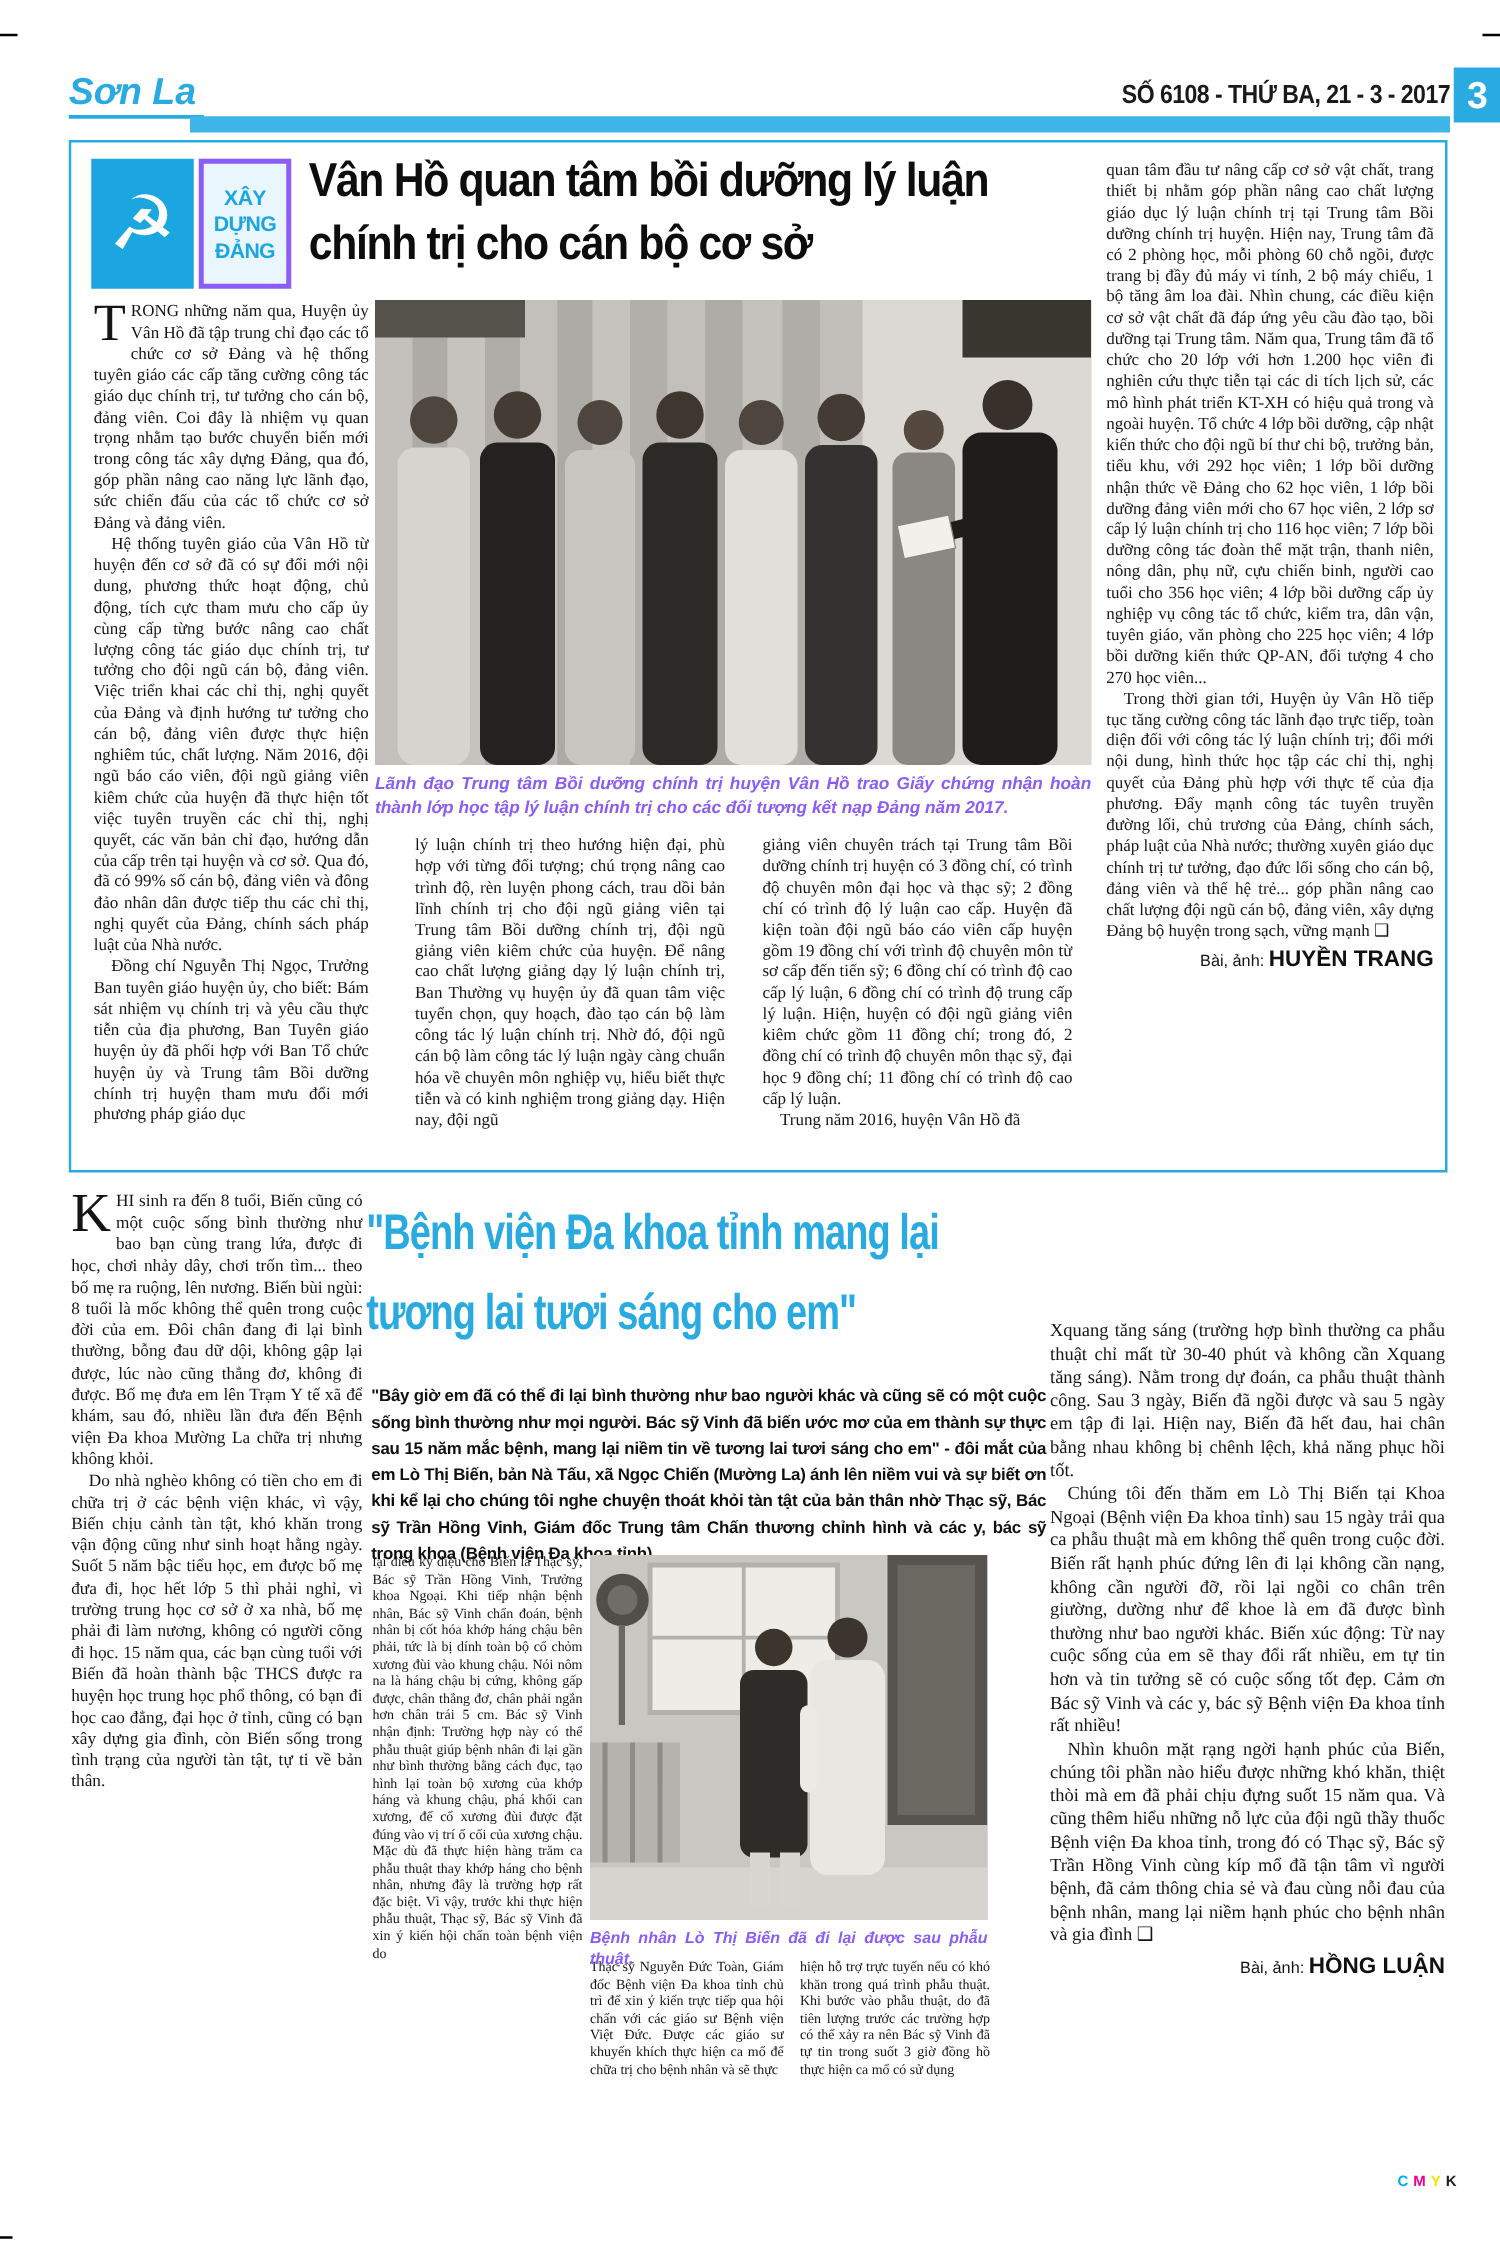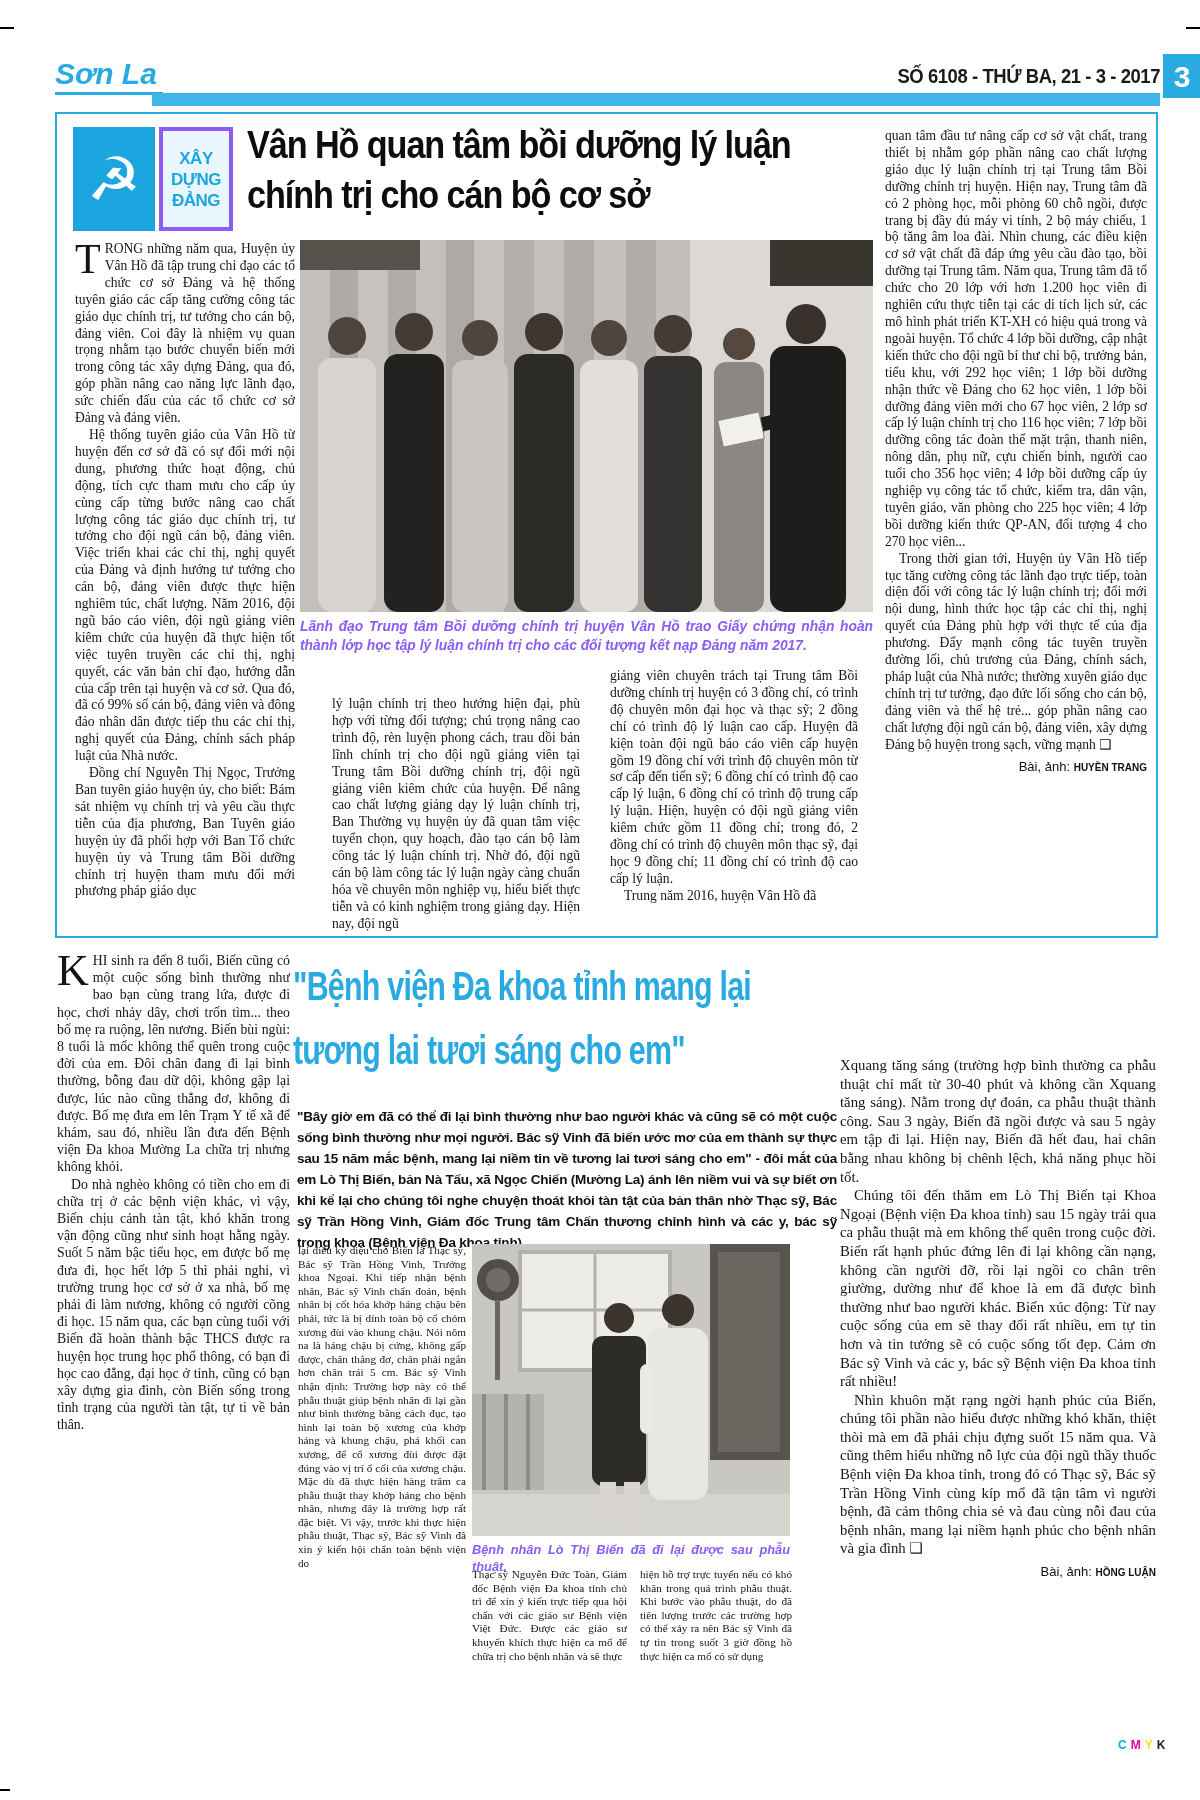--- a/index.html
+++ b/index.html
@@ -31,21 +31,21 @@
   .bodytext p.first{text-indent:0;}
   .a1t{font-size:13.6px;line-height:16.9px;}
   .a2left{font-size:13.8px;line-height:17.2px;}
   .a2narrow{font-size:11.2px;line-height:13.6px;}
   .a2d{font-size:14.8px;line-height:18.6px;}
   .dropcap{float:left;font-size:42px;line-height:33px;padding:2px 4px 0 0;font-family:"Liberation Serif",serif;}
   .caption{font-family:"Liberation Sans",sans-serif;font-weight:bold;font-style:italic;color:#8b5cf6;text-align:justify;}
   .cap1{font-size:13.8px;line-height:19px;}
   .cap2{font-size:12.8px;line-height:17px;}
   .byline{text-align:right;font-family:"Liberation Sans",sans-serif;font-size:13px;margin-top:5px;color:#111;}
-  .byline b{font-size:10px;text-align:right;}
+  .byline b{font-size:18px;text-align:right;}
   
   .headline2{left:293px;top:954px;width:700px;font-family:"Liberation Sans",sans-serif;font-weight:bold;
              font-size:40px;line-height:64px;color:#29abe2;letter-spacing:-1px;
              transform:scaleX(0.76);transform-origin:0 0;}
   .lede{left:297px;top:1106px;width:540px;font-family:"Liberation Sans",sans-serif;font-weight:bold;
         font-size:13.5px;line-height:21px;color:#101010;text-align:justify;letter-spacing:-0.2px;}
   .photo{background:#b9b6b1;overflow:hidden;}
   
   .cmyk{left:1118px;top:1738px;font-family:"Liberation Sans",sans-serif;font-weight:bold;font-size:12px;letter-spacing:4px;}
   .cmyk .c{color:#00aeef;} .cmyk .m{color:#ec008c;} .cmyk .y{color:#f5e400;} .cmyk .k{color:#231f20;}
@@ -121,21 +121,21 @@
       <circle cx="439" cy="104" r="16" fill="#55493f"></circle>
         <rect x="414" y="122" width="50" height="250" rx="12" fill="#8b8883"></rect>
       <circle cx="506" cy="84" r="20" fill="#38302a"></circle>
         <rect x="470" y="106" width="76" height="266" rx="15" fill="#1f1d1b"></rect>
       <rect x="442" y="176" width="52" height="14" rx="7" fill="#1f1d1b" transform="rotate(-14 468 183)"></rect>
       <rect x="420" y="176" width="42" height="27" fill="#f2f0ea" stroke="#8a8781" transform="rotate(-12 441 189)"></rect>
     </svg>
   </div>
   <div class="abs caption cap1" style="left:300px;top:617px;width:573px;">Lãnh đạo Trung tâm Bồi dưỡng chính trị huyện Vân Hồ trao Giấy chứng nhận hoàn thành lớp học tập lý luận chính trị cho các đối tượng kết nạp Đảng năm 2017.</div>
 
-  <div class="abs bodytext a1t" style="left:332px;top:668px;width:248px;height:266px;margin-top:28px;">
+  <div class="abs bodytext a1t" style="left:332px;top:668px;width:248px;height:266px;">
     <p class="first">lý luận chính trị theo hướng hiện đại, phù hợp với từng đối tượng; chú trọng nâng cao trình độ, rèn luyện phong cách, trau dồi bản lĩnh chính trị cho đội ngũ giảng viên tại Trung tâm Bồi dưỡng chính trị, đội ngũ giảng viên kiêm chức của huyện. Để nâng cao chất lượng giảng dạy lý luận chính trị, Ban Thường vụ huyện ủy đã quan tâm việc tuyển chọn, quy hoạch, đào tạo cán bộ làm công tác lý luận chính trị. Nhờ đó, đội ngũ cán bộ làm công tác lý luận ngày càng chuẩn hóa về chuyên môn nghiệp vụ, hiểu biết thực tiễn và có kinh nghiệm trong giảng dạy. Hiện nay, đội ngũ</p>
   </div>
   <div class="abs bodytext a1t" style="left:610px;top:668px;width:248px;height:266px;">
     <p class="first">giảng viên chuyên trách tại Trung tâm Bồi dưỡng chính trị huyện có 3 đồng chí, có trình độ chuyên môn đại học và thạc sỹ; 2 đồng chí có trình độ lý luận cao cấp. Huyện đã kiện toàn đội ngũ báo cáo viên cấp huyện gồm 19 đồng chí với trình độ chuyên môn từ sơ cấp đến tiến sỹ; 6 đồng chí có trình độ cao cấp lý luận, 6 đồng chí có trình độ trung cấp lý luận. Hiện, huyện có đội ngũ giảng viên kiêm chức gồm 11 đồng chí; trong đó, 2 đồng chí có trình độ chuyên môn thạc sỹ, đại học 9 đồng chí; 11 đồng chí có trình độ cao cấp lý luận.</p>
     <p>Trung năm 2016, huyện Vân Hồ đã</p>
   </div>
   <div class="abs bodytext a1t" style="left:885px;top:128px;width:262px;height:800px;">
     <p class="first">quan tâm đầu tư nâng cấp cơ sở vật chất, trang thiết bị nhằm góp phần nâng cao chất lượng giáo dục lý luận chính trị tại Trung tâm Bồi dưỡng chính trị huyện. Hiện nay, Trung tâm đã có 2 phòng học, mỗi phòng 60 chỗ ngồi, được trang bị đầy đủ máy vi tính, 2 bộ máy chiếu, 1 bộ tăng âm loa đài. Nhìn chung, các điều kiện cơ sở vật chất đã đáp ứng yêu cầu đào tạo, bồi dưỡng tại Trung tâm. Năm qua, Trung tâm đã tổ chức cho 20 lớp với hơn 1.200 học viên đi nghiên cứu thực tiễn tại các di tích lịch sử, các mô hình phát triển KT-XH có hiệu quả trong và ngoài huyện. Tổ chức 4 lớp bồi dưỡng, cập nhật kiến thức cho đội ngũ bí thư chi bộ, trưởng bản, tiểu khu, với 292 học viên; 1 lớp bồi dưỡng nhận thức về Đảng cho 62 học viên, 1 lớp bồi dưỡng đảng viên mới cho 67 học viên, 2 lớp sơ cấp lý luận chính trị cho 116 học viên; 7 lớp bồi dưỡng công tác đoàn thể mặt trận, thanh niên, nông dân, phụ nữ, cựu chiến binh, người cao tuổi cho 356 học viên; 4 lớp bồi dưỡng cấp ủy nghiệp vụ công tác tổ chức, kiểm tra, dân vận, tuyên giáo, văn phòng cho 225 học viên; 4 lớp bồi dưỡng kiến thức QP-AN, đối tượng 4 cho 270 học viên...</p>
     <p>Trong thời gian tới, Huyện ủy Vân Hồ tiếp tục tăng cường công tác lãnh đạo trực tiếp, toàn diện đối với công tác lý luận chính trị; đổi mới nội dung, hình thức học tập các chỉ thị, nghị quyết của Đảng phù hợp với thực tế của địa phương. Đẩy mạnh công tác tuyên truyền đường lối, chủ trương của Đảng, chính sách, pháp luật của Nhà nước; thường xuyên giáo dục chính trị tư tưởng, đạo đức lối sống cho cán bộ, đảng viên và thế hệ trẻ... góp phần nâng cao chất lượng đội ngũ cán bộ, đảng viên, xây dựng Đảng bộ huyện trong sạch, vững mạnh ❑</p>
     <div class="byline">

